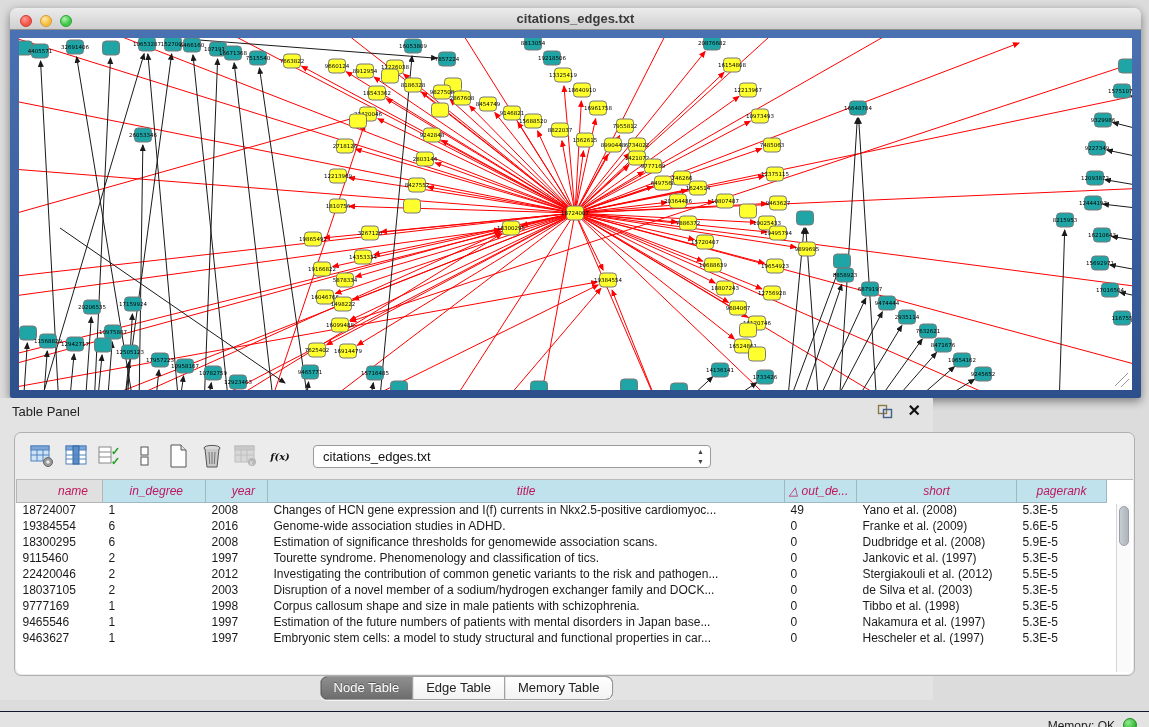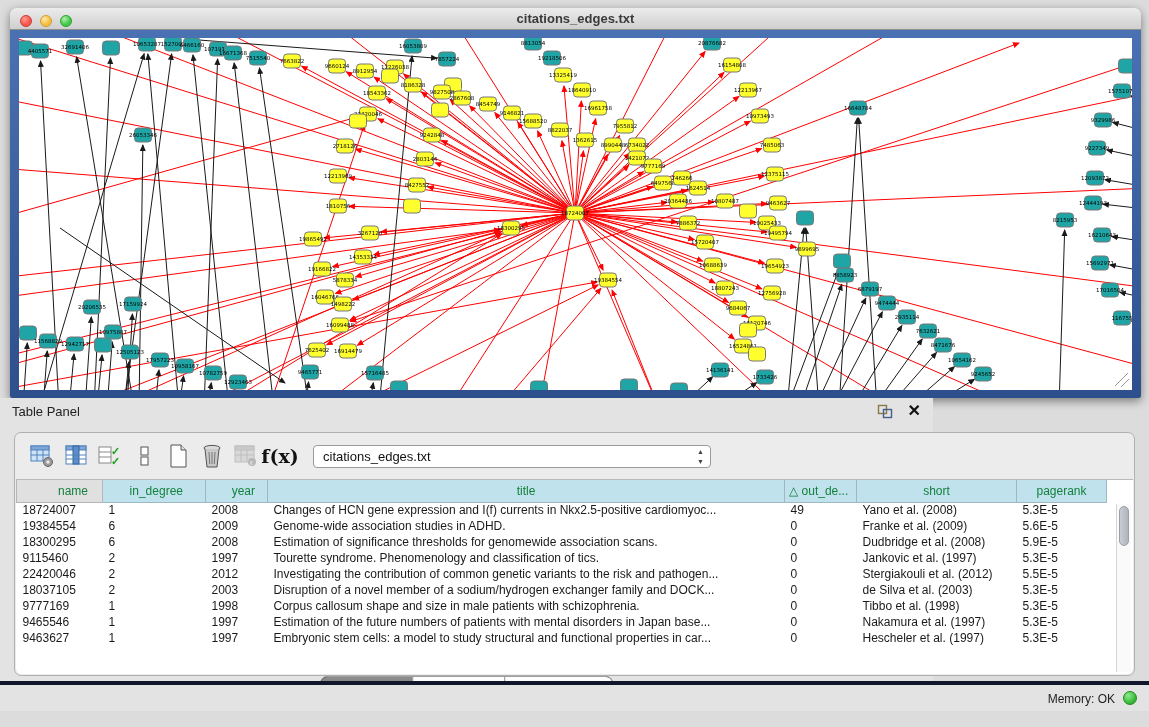--- a/index.html
+++ b/index.html
@@ -33,54 +33,54 @@
   .tp-title { position:absolute; left:12px; top:6px; font-size:13px; color:#222; }
   .tp-float { position:absolute; right:40px; top:6px; width:16px; height:15px; cursor:pointer;}
   .tp-close { position:absolute; right:12px; top:3px; font-size:16px; font-weight:bold;
     color:#111; cursor:pointer; }
   .tp-box { position:absolute; left:14px; top:34px; width:1121px; height:244px;
     background:#ececec; border:1px solid #b0b0b0; border-radius:7px; }
 
   .toolbar { position:absolute; left:0; top:0; right:0; height:46px; display:flex;
     align-items:center; padding-left:10px; }
   .tbtn { width:34px; height:32px; display:flex; align-items:center; justify-content:center; }
-  .fx { font-family:"DejaVu Serif", serif; font-weight:bold;
-    font-size:19px; color:#111; }
+  .fx { font-family:"DejaVu Serif", serif; font-style:italic; font-weight:bold;
+    font-size:10px; color:#111; }
   .combo { margin-left:16px; width:398px; height:23px; background:#fff;
     border:1px solid #9a9a9a; border-radius:4px; position:relative;
     font-size:13px; color:#111; line-height:21px; padding-left:9px; }
   .combo .steppers { position:absolute; right:6px; top:1px; font-size:7px; line-height:10px;
     color:#444; text-align:center; }
 
   .grid-wrap { position:absolute; left:1px; top:46px; right:1px; bottom:1px;
     background:#fff; border-top:1px solid #bbb; border-radius:0 0 6px 6px; overflow:hidden;}
   table.data { border-collapse:collapse; table-layout:fixed; width:1090px; font-size:12px; }
-  table.data th { height:22px; font-weight:normal; color:#15803d;
-    background:#bfe2ec; border:1px solid #9fb9c2; border-top:none; }
+  table.data th { height:22px; font-weight:normal; color:#be185d;
+    background:#bfe2ec; border:1px solid #9fb9c2; border-top:none;font-style:italic; }
   table.data th.gray { background:#e0e0e0; border-color:#b5b5b5; }
   table.data td { height:16px; padding:0 4px 0 6px; white-space:nowrap; overflow:hidden;
     color:#1a1a1a; }
   td.c { }
   .vscroll { position:absolute; right:2px; top:24px; bottom:2px; width:15px;
     background:#fafafa; border-left:1px solid #d5d5d5; }
   .vthumb { position:absolute; left:2px; top:2px; width:10px; height:40px;
     background:linear-gradient(90deg,#c9cdd3,#aeb4bd); border-radius:6px; border:1px solid #9aa0a8;}
 
   .seg-tabs { position:absolute; left:50%; transform:translateX(-50%); top:278px;
     display:inline-flex; border:1px solid #9e9e9e; border-radius:7px; overflow:hidden;
     background:#000000; box-shadow:0 1px 0 rgba(255,255,255,.7); }
   .seg { padding:3px 13px 4px; font-size:13px; color:#222; border-right:1px solid #b3b3b3;
     cursor:pointer; background:linear-gradient(#ffffff,#f2f2f2); }
   .seg:last-child { border-right:none; }
   .seg.sel { background:linear-gradient(#8f8f8f,#6d6d6d); color:#fff;
     text-shadow:0 -1px 0 rgba(0,0,0,.35); }
 
   
-  .statusbar { position:absolute; left:0; bottom:16px; width:1149px; height:30px;
-    background:#e3e3e3; border-top:4px solid #0f172a; }
+  .statusbar { position:absolute; left:0; bottom:0; width:1149px; height:16px;
+    background:#e3e3e3; border-top:1px solid #0f172a; }
   .mem { position:absolute; right:34px; top:7px; font-size:12px; color:#222; }
   .mem-dot { position:absolute; right:12px; top:6px; width:14px; height:14px; border-radius:50%;
     background:radial-gradient(circle at 35% 30%, #90ea90,#2fb52f 70%); border:1px solid #1f8a1f; }
 </style>
 </head>
 <body>
 
 <div class="net-window">
   <div class="titlebar">
     <div class="lights">
@@ -874,21 +874,21 @@
               <td>1</td>
               <td>2008</td>
               <td>Changes of HCN gene expression and I(f) currents in Nkx2.5-positive cardiomyoc...</td>
               <td>49</td>
               <td class="c">Yano et al. (2008)</td>
               <td>5.3E-5</td>
             </tr>
             <tr>
               <td>19384554</td>
               <td>6</td>
-              <td>2009</td>
+              <td>2016</td>
               <td>Genome-wide association studies in ADHD.</td>
               <td>0</td>
               <td class="c">Franke et al. (2009)</td>
               <td>5.6E-5</td>
             </tr>
             <tr>
               <td>18300295</td>
               <td>6</td>
               <td>2008</td>
               <td>Estimation of significance thresholds for genomewide association scans.</td>

